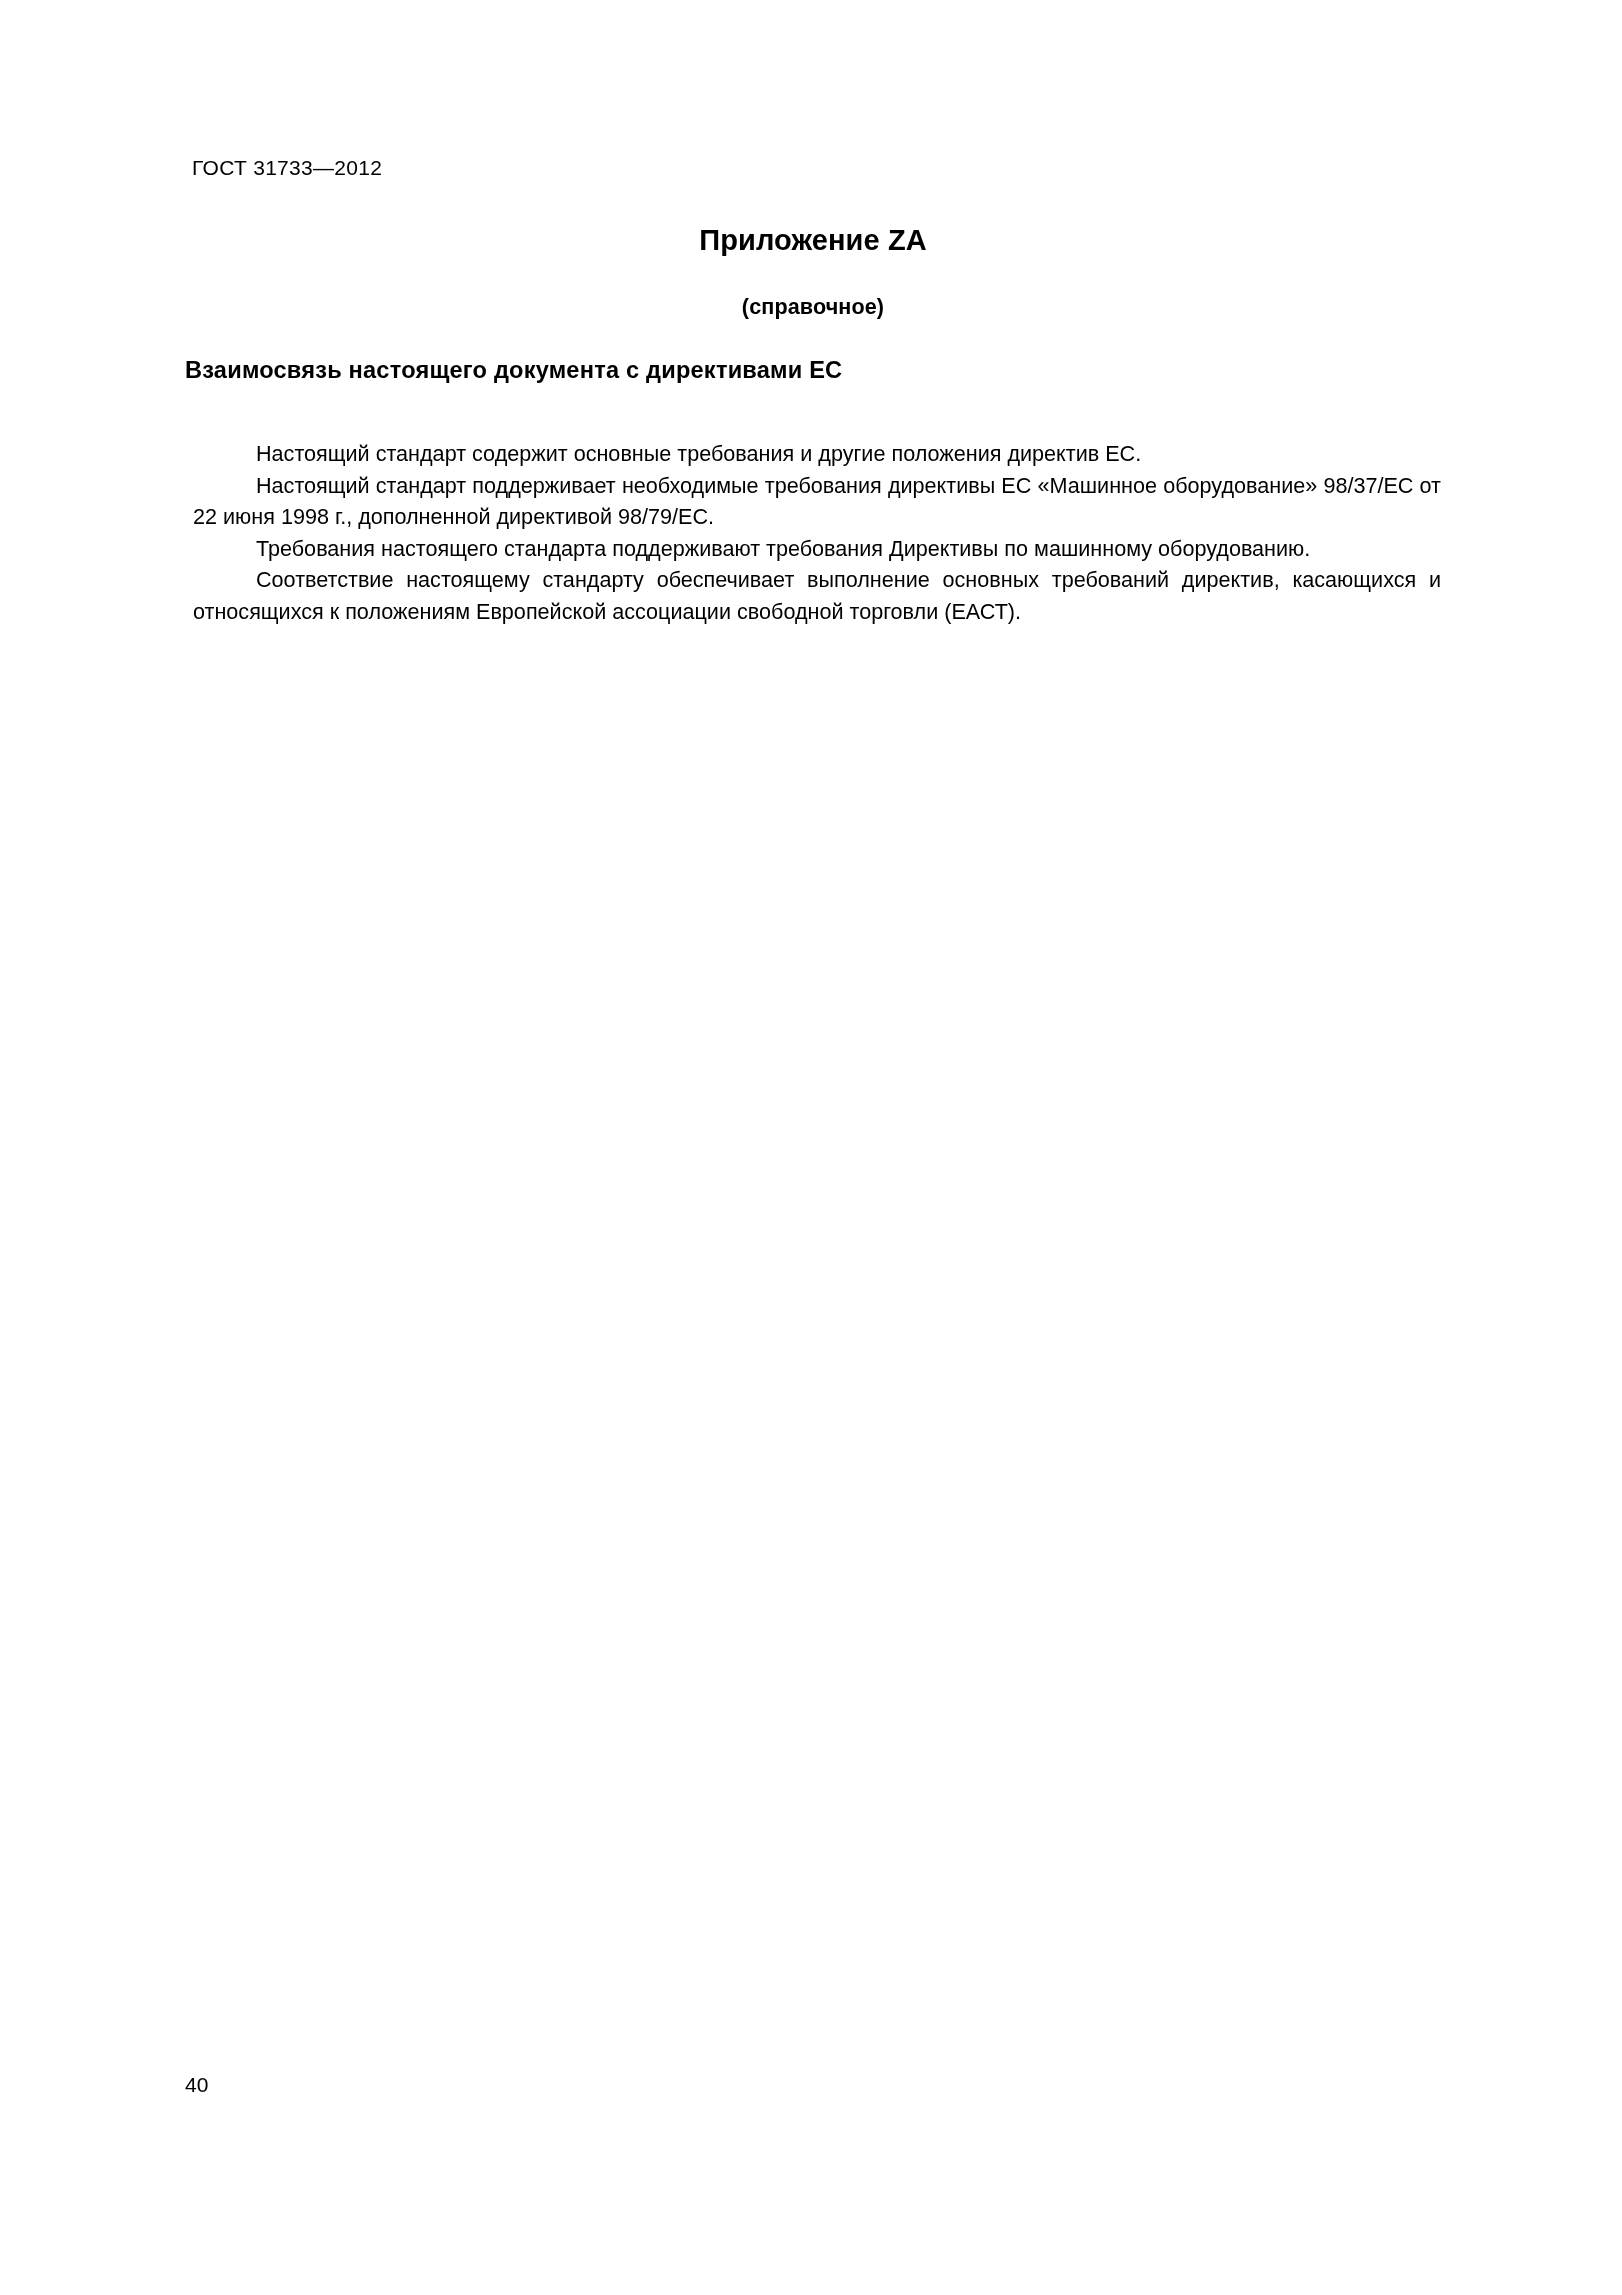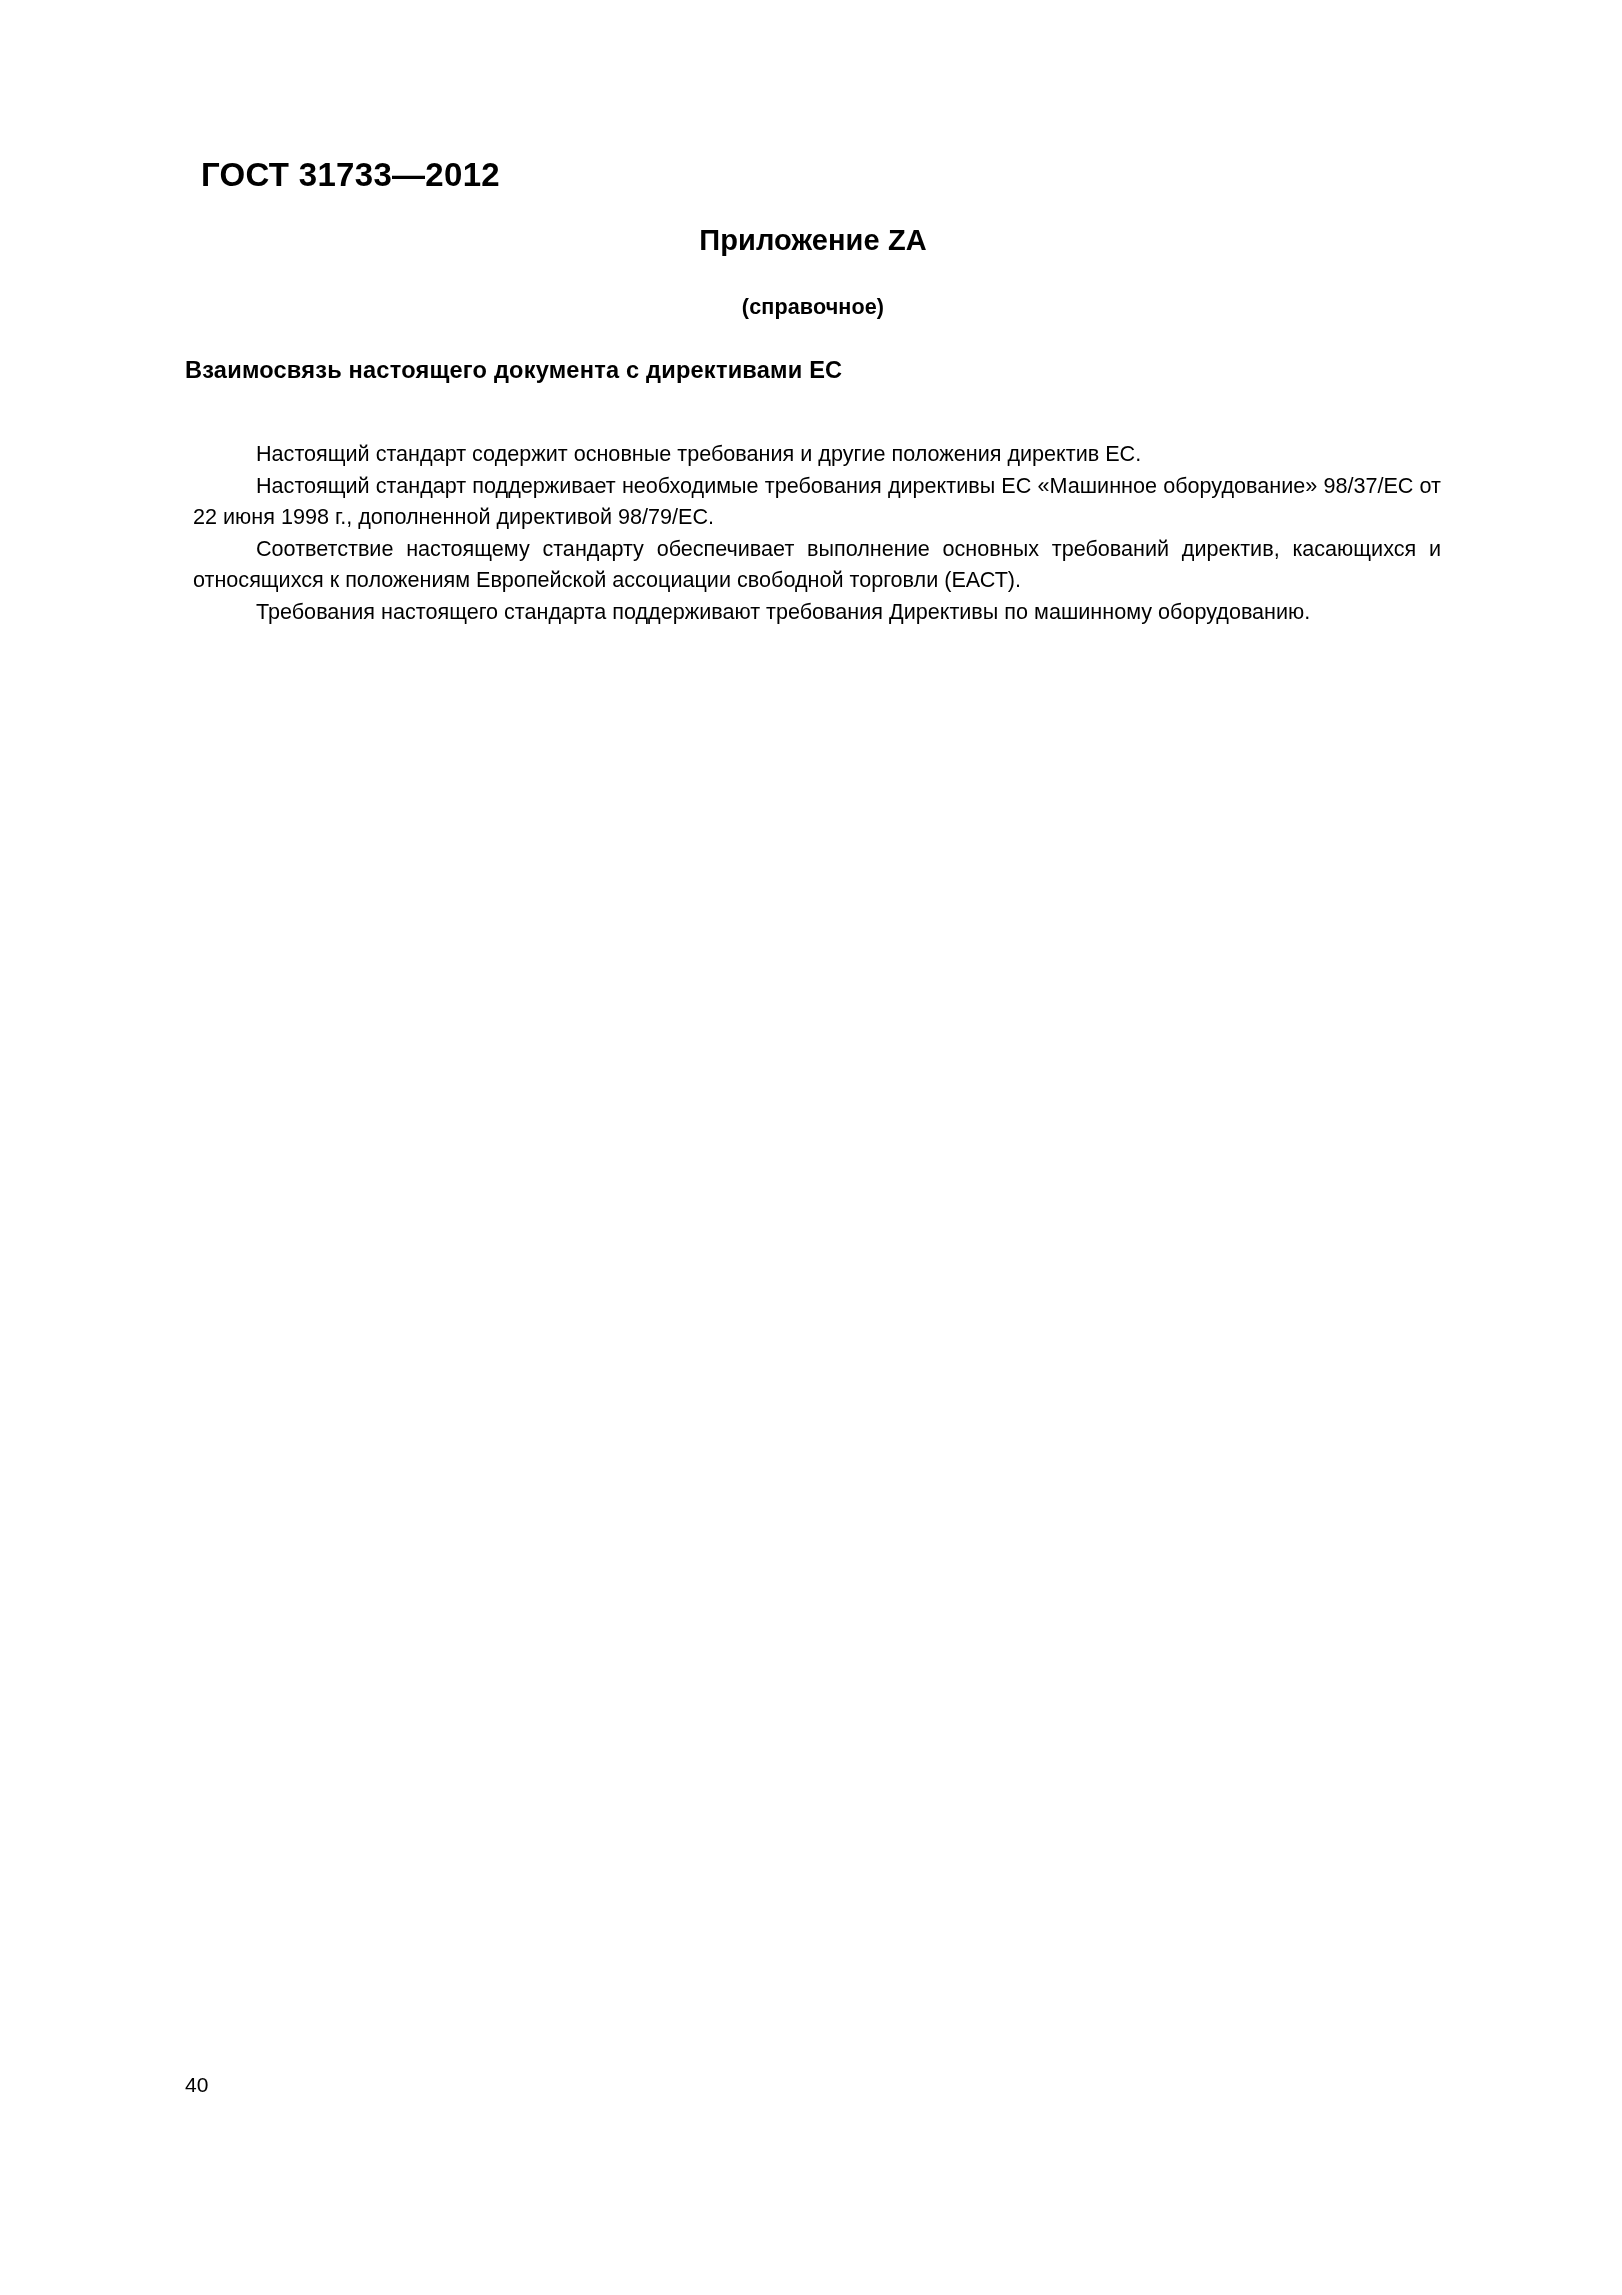--- a/index.html
+++ b/index.html
@@ -20,24 +20,24 @@
     box-sizing: border-box;
   }
   .content {
     position: absolute;
     left: 185px;
     top: 0;
     width: 1256px;
   }
   .doc-header {
     position: absolute;
-    left: 16px;
+    left: 7px;
     top: 156px;
-    font-size: 33px;
-    font-weight: bold;
+    font-size: 21px;
+    font-weight: normal;
     letter-spacing: 0.3px;
     white-space: nowrap;
   }
   .appendix-block {
     position: absolute;
     left: 0;
     top: 221px;
     width: 1256px;
     text-align: center;
   }
@@ -103,22 +103,22 @@
     <div class="appendix-block">
       <div class="appendix-title">Приложение ZA</div>
       <div class="appendix-sub">(справочное)</div>
     </div>
 
     <div class="section-heading">Взаимосвязь настоящего документа с директивами ЕС</div>
 
     <div class="body-text">
       <p class="justified">Настоящий стандарт содержит основные требования и другие положения директив ЕС.</p>
       <p class="spread">Настоящий стандарт поддерживает необходимые требования директивы ЕС «Машинное оборудование» 98/37/ЕС от 22 июня 1998 г., дополненной директивой 98/79/ЕС.</p>
+      <p class="justified">Требования настоящего стандарта поддерживают требования Директивы по машинному оборудованию.</p>
       <p class="justified">Соответствие настоящему стандарту обеспечивает выполнение основных требований директив, касающихся и относящихся к положениям Европейской ассоциации свободной торговли (ЕАСТ).</p>
-      <p class="justified">Требования настоящего стандарта поддерживают требования Директивы по машинному оборудованию.</p>
     </div>
 
   </div>
 
   <div class="page-number">40</div>
 
 </div>
 
 
 </body></html>

